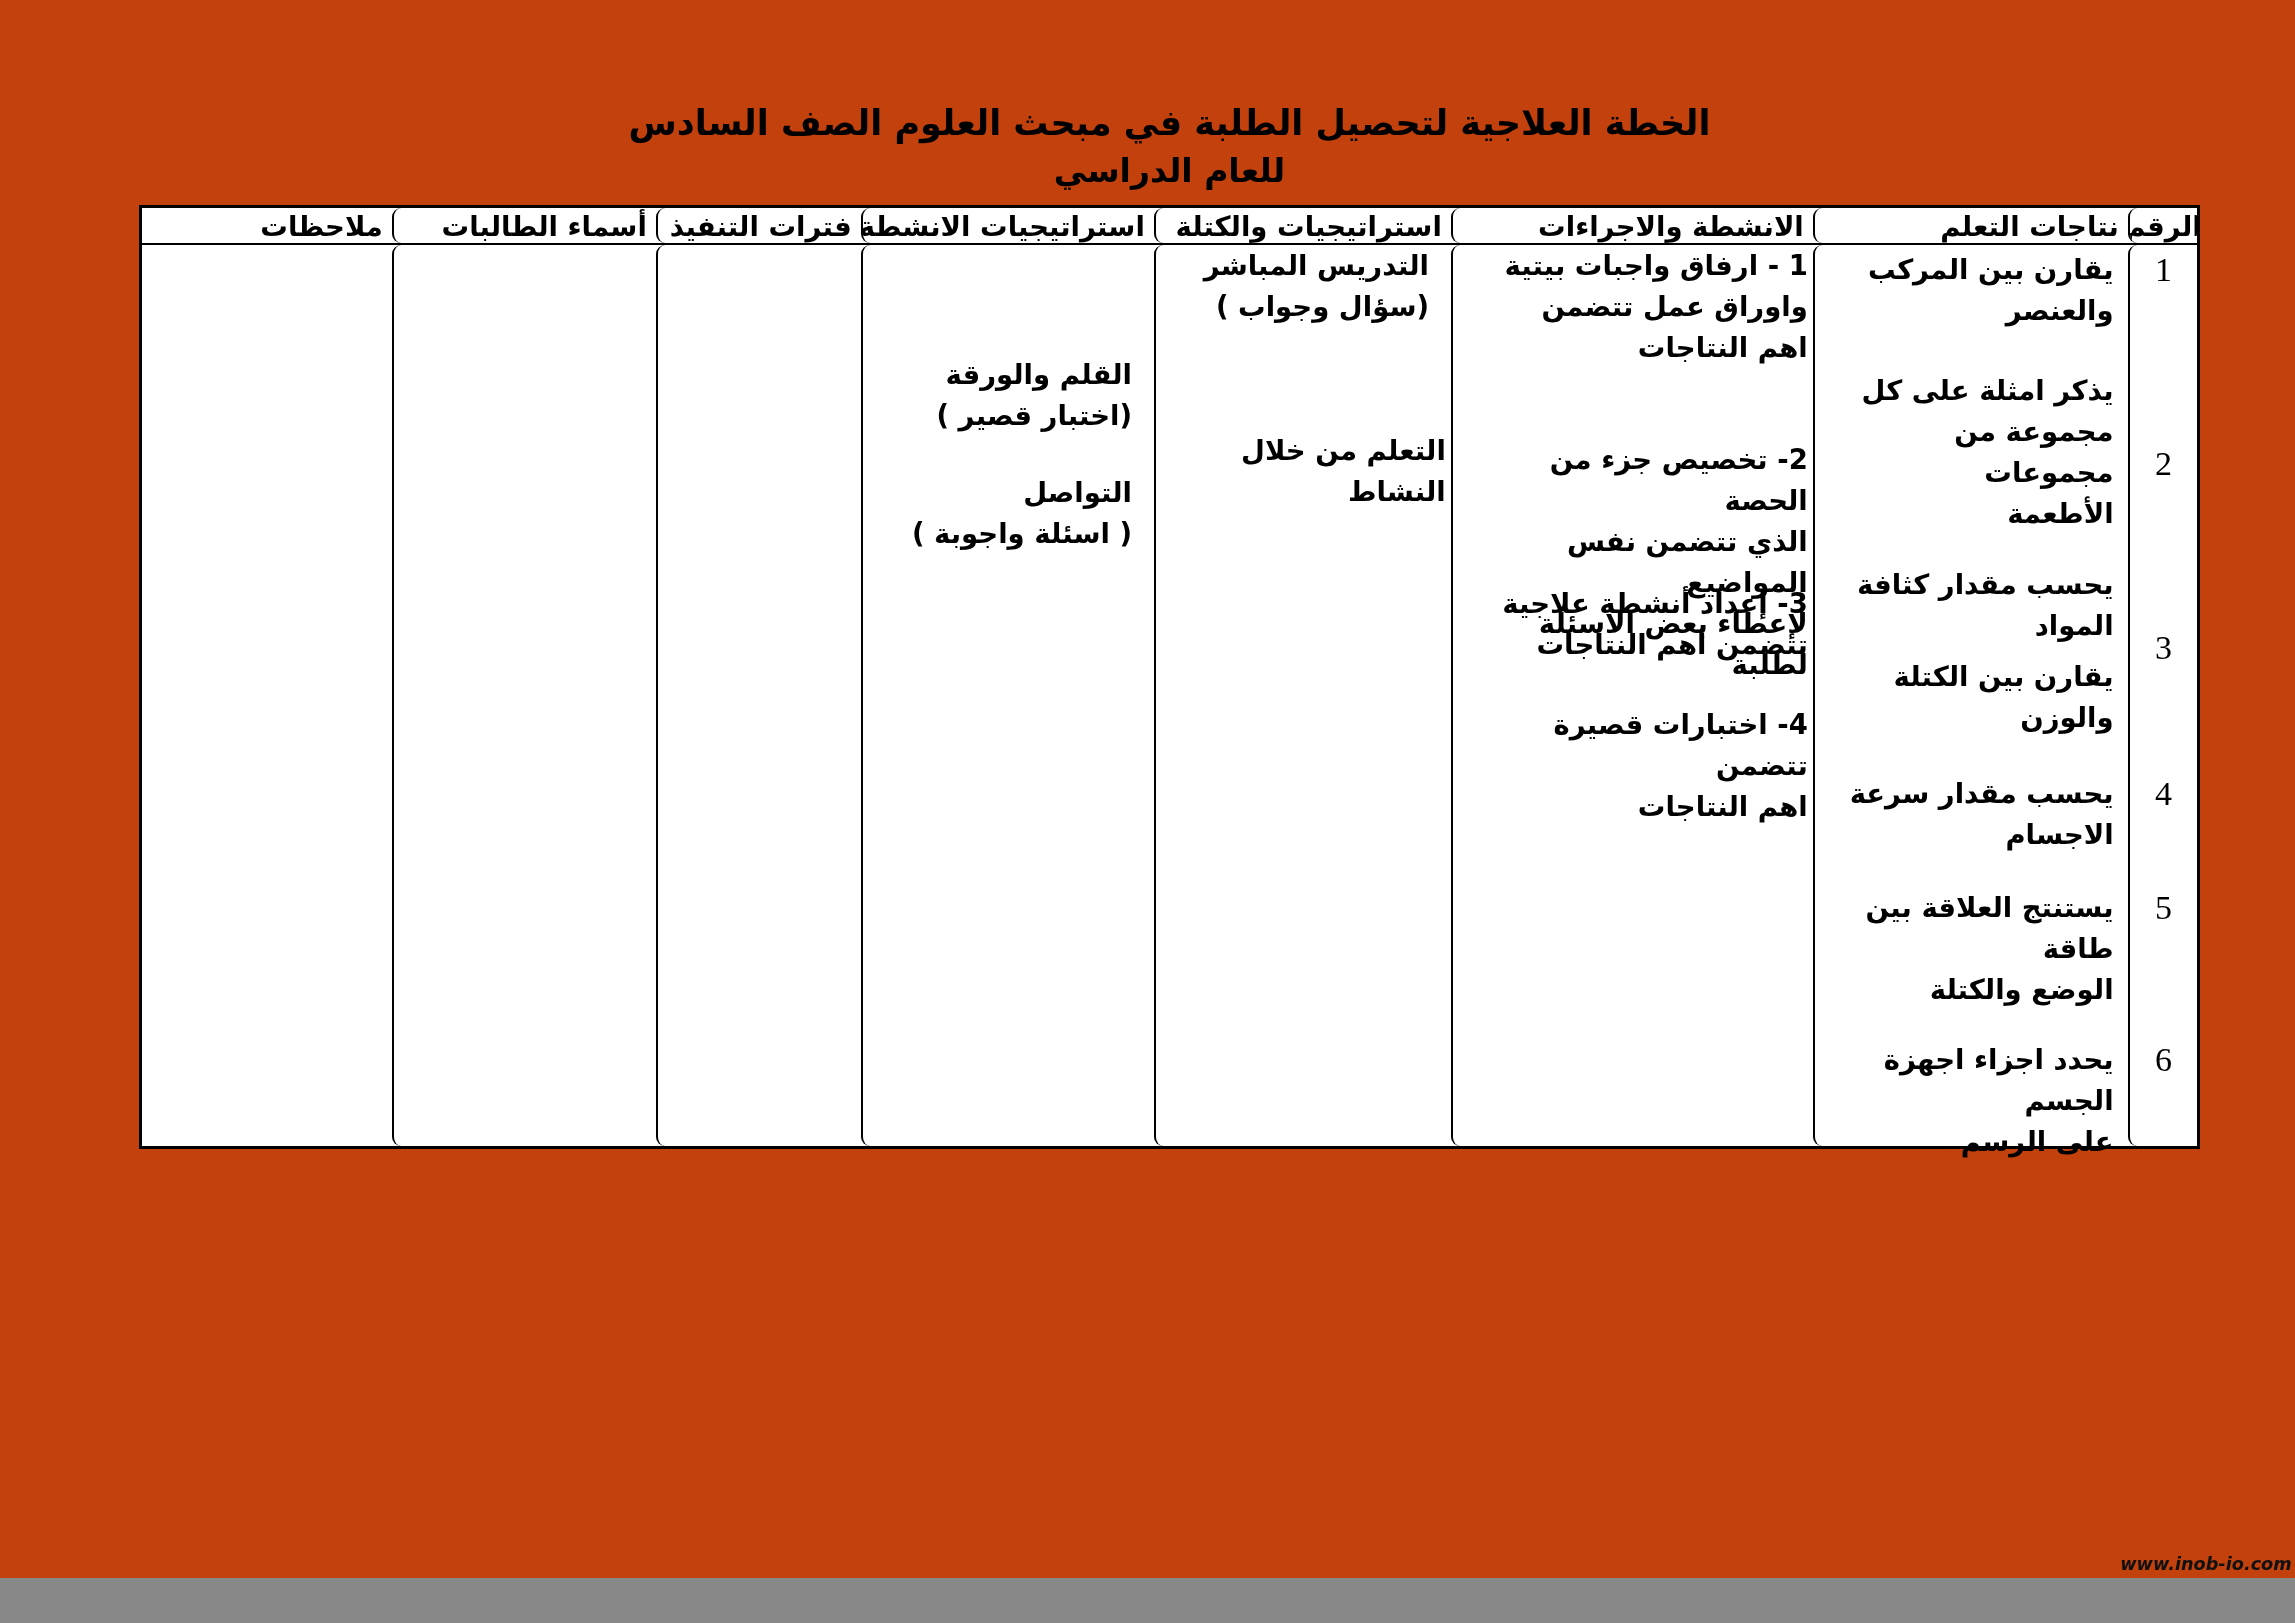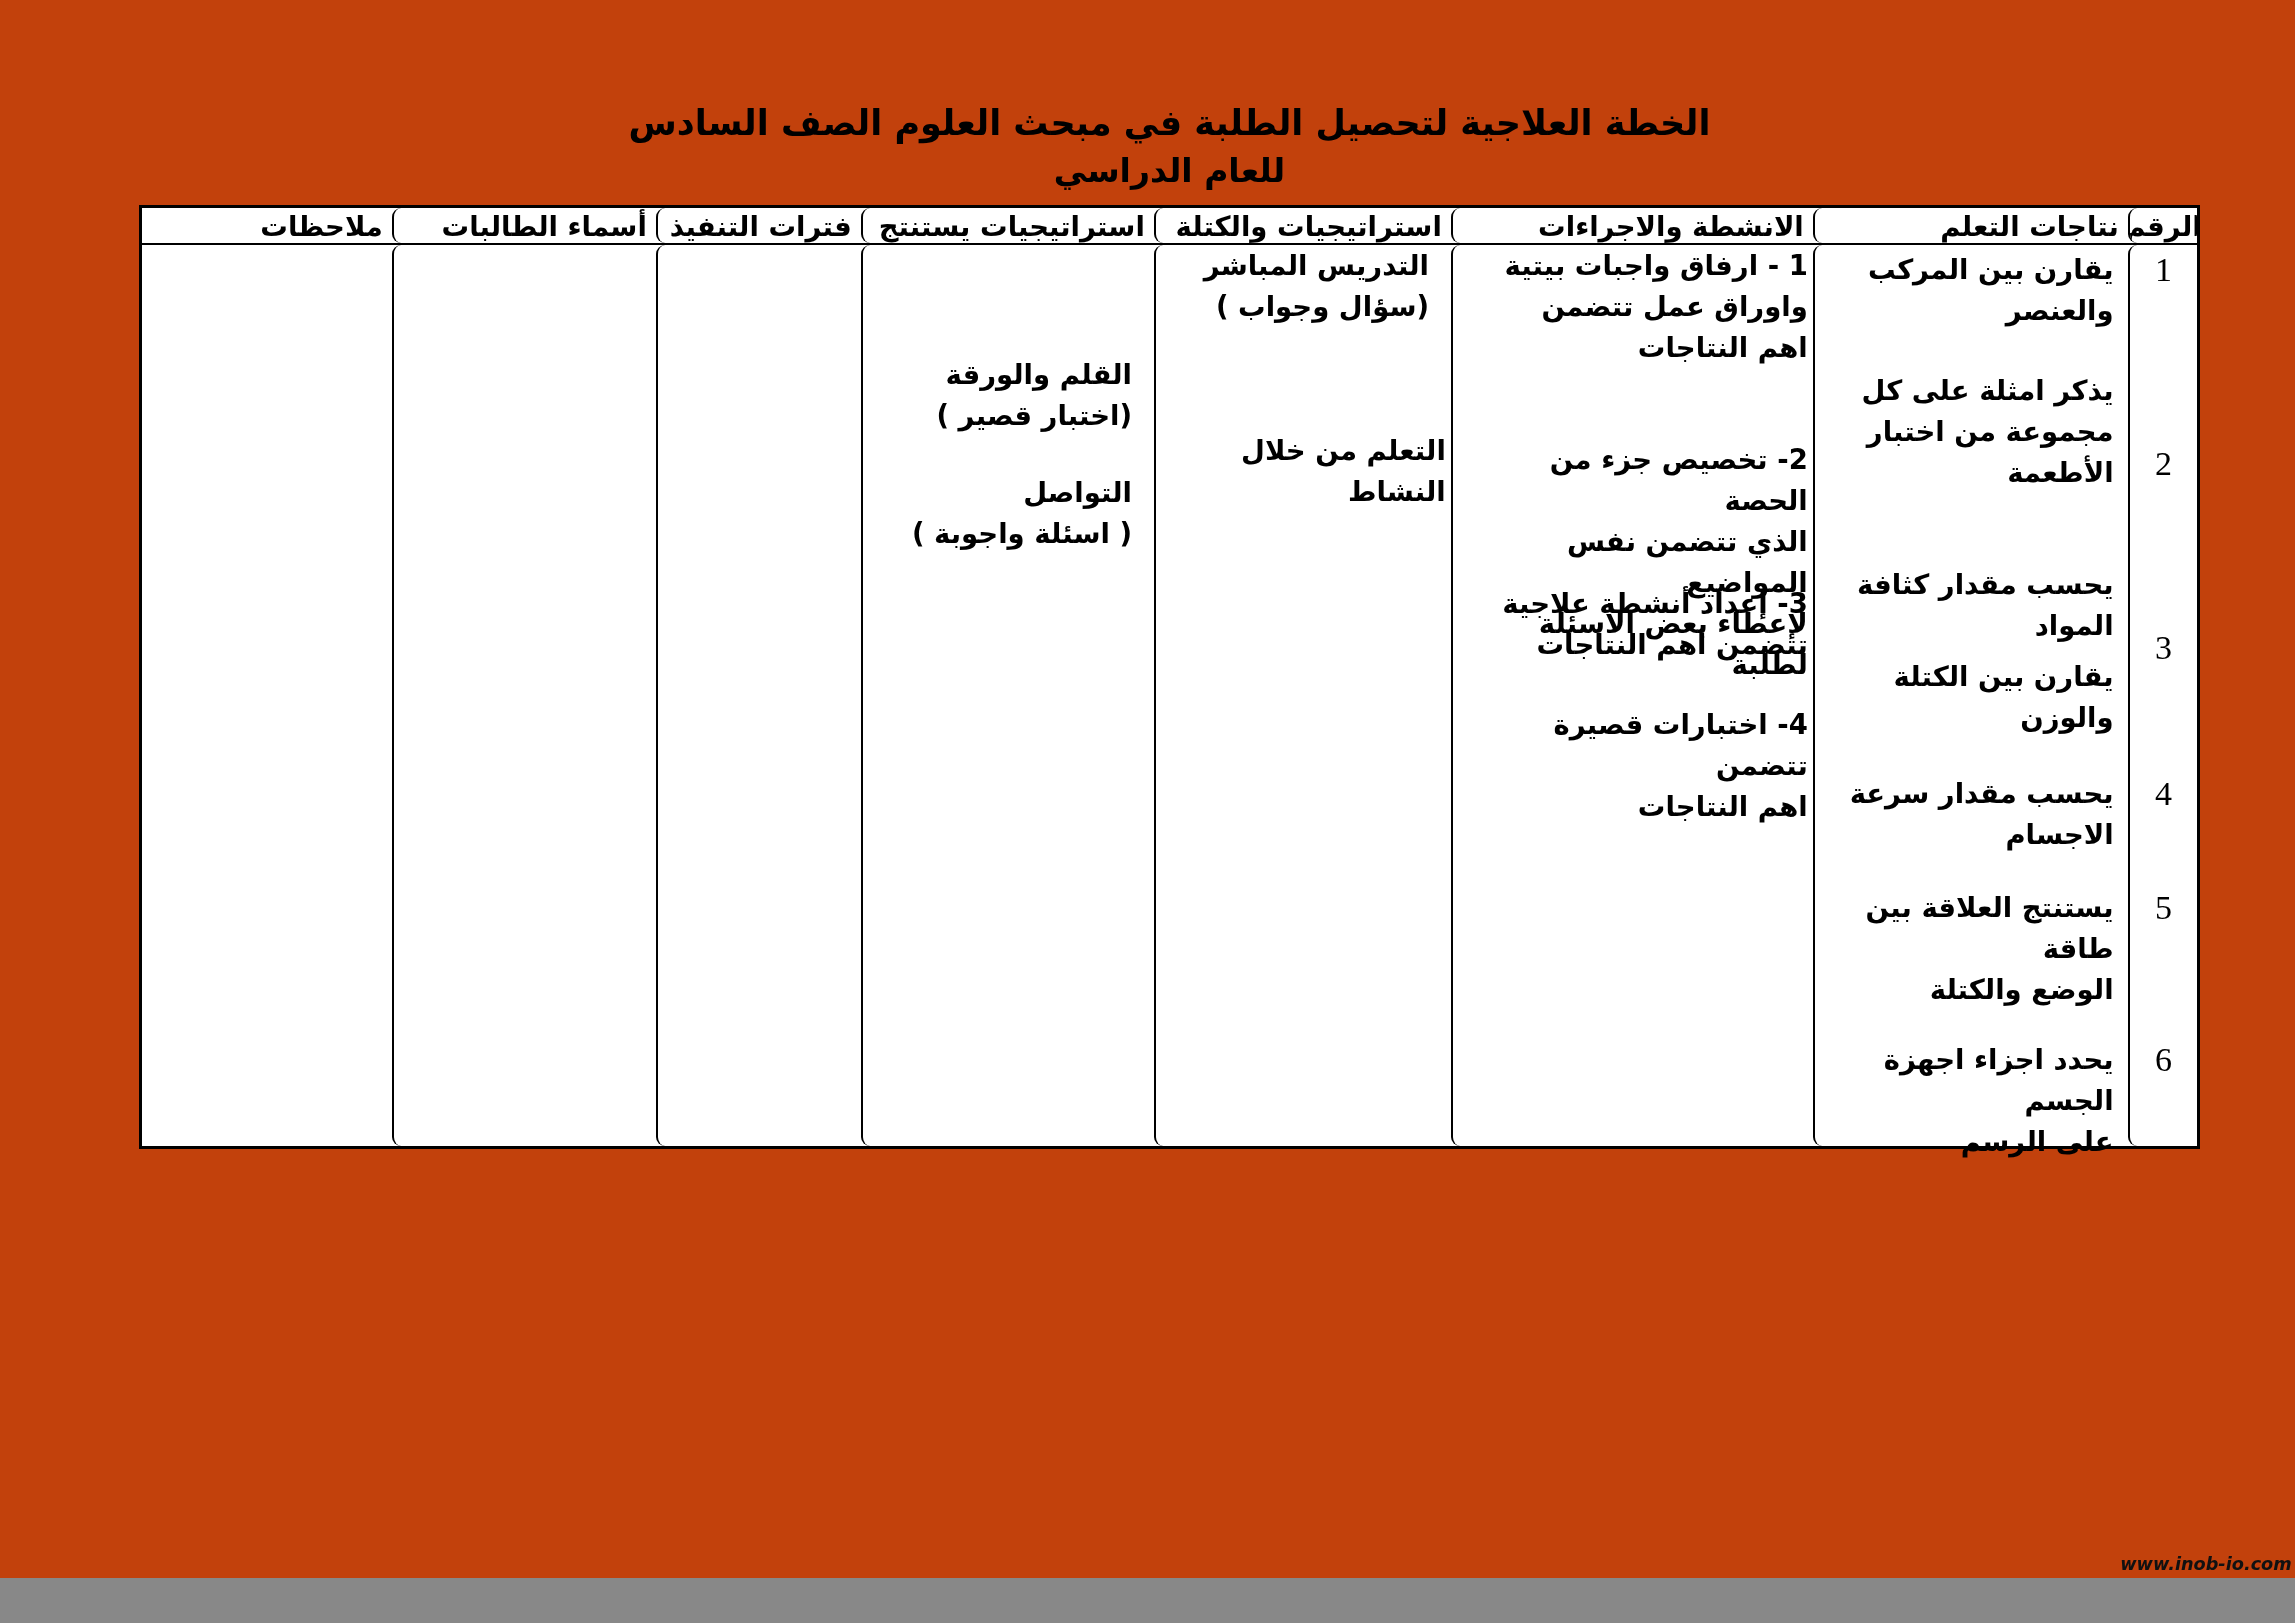--- a/index.html
+++ b/index.html
@@ -124,41 +124,41 @@
     <div class="title-l2">للعام الدراسي</div>
   </div>
 
   <div class="plan-table">
 
     <div class="header-row">
       <div class="cell th w-num">الرقم</div>
       <div class="cell th w-out">نتاجات التعلم</div>
       <div class="cell th w-act">الانشطة والاجراءات</div>
       <div class="cell th w-teach">استراتيجيات والكتلة</div>
-      <div class="cell th w-eval">استراتيجيات يستنتج</div>
+      <div class="cell th w-eval">استراتيجيات الانشطة</div>
       <div class="cell th w-per">فترات التنفيذ</div>
       <div class="cell th w-stu">أسماء الطالبات</div>
       <div class="cell th w-notes">ملاحظات</div>
     </div>
 
     <div class="body-row">
 
       <div class="cell w-num">
         <div class="num-blk" style="top:3.9px">1</div>
         <div class="num-blk" style="top:198px">2</div>
         <div class="num-blk" style="top:382px">3</div>
         <div class="num-blk" style="top:528px">4</div>
         <div class="num-blk" style="top:642px">5</div>
         <div class="num-blk" style="top:794px">6</div>
       </div>
 
       <div class="cell w-out">
         <div class="blk align-r" style="top:3.9px">يقارن بين المركب والعنصر</div>
         <div class="blk align-r" style="top:125px">يذكر امثلة على كل
-مجموعة من اختبار
+مجموعة من مجموعات
 الأطعمة</div>
         <div class="blk align-r" style="top:319px">يحسب مقدار كثافة المواد</div>
         <div class="blk align-r" style="top:411px">يقارن بين الكتلة والوزن</div>
         <div class="blk align-r" style="top:528px">يحسب مقدار سرعة
 الاجسام</div>
         <div class="blk align-r" style="top:642px">يستنتج العلاقة بين طاقة
 الوضع والكتلة</div>
         <div class="blk align-r" style="top:794px">يحدد اجزاء اجهزة الجسم
 على الرسم</div>
       </div>

